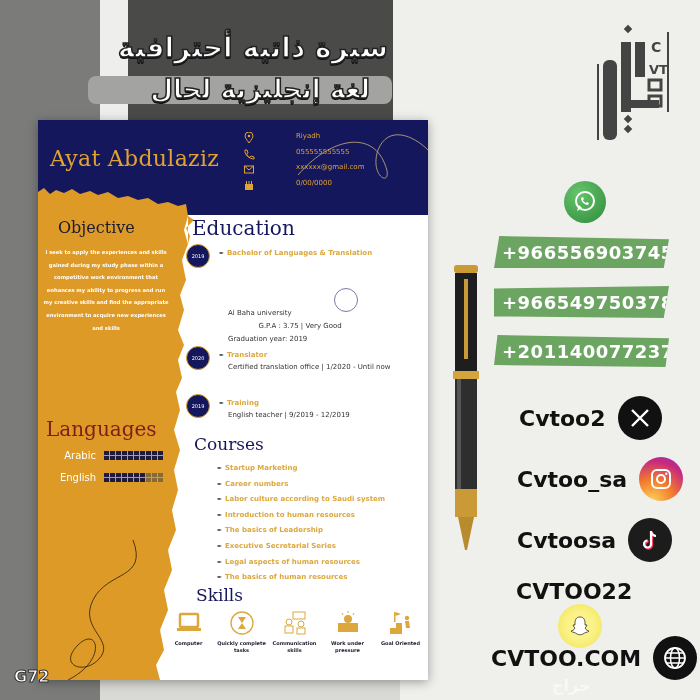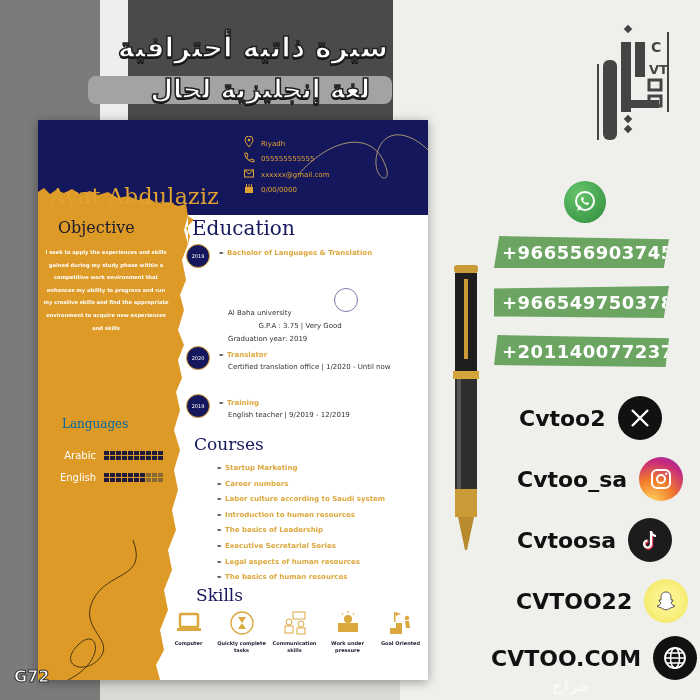--- a/index.html
+++ b/index.html
@@ -23,30 +23,30 @@
 
   
   .logo { position: absolute; left: 595px; top: 12px; width: 95px; height: 128px; }
 
   
   .card { position: absolute; left: 38px; top: 120px; width: 390px; height: 560px; background: #ffffff;
     box-shadow: 0 2px 10px rgba(0,0,0,0.35); overflow: hidden; }
   .card .navy-top { position: absolute; left: 0; top: 0; width: 390px; height: 95px; background: #15175c; }
   .card svg.shapes { position: absolute; left: 0; top: 0; }
 
-  .name { position: absolute; left: 12px; top: 26px; font-family: "DejaVu Serif", serif; font-size: 22px; color: #e0a230; letter-spacing: 0.3px; margin-top: 38px; }
+  .name { position: absolute; left: 12px; top: 26px; font-family: "DejaVu Serif", serif; font-size: 22px; color: #e0a230; letter-spacing: 0.3px; }
   .contacts { position: absolute; left: 205px; top: 12px; }
-  .contact-row { display: flex; align-items: flex-end; height: 15.5px; }
+  .contact-row { display: flex; align-items: flex-start; height: 15.5px; gap: 35px; }
   .contact-row .ic { width: 12px; height: 12px; margin-right: 6px; display: inline-flex; align-items: center; justify-content: center; }
   .contact-row span.t { font-size: 7px; color: #e0a230; }
 
   .obj-title { position: absolute; left: 20px; top: 98px; font-family: "DejaVu Serif", serif; font-size: 16px; color: #1b1b2e; }
   .obj-text { position: absolute; left: 4px; top: 126px; width: 128px; text-align: center; font-size: 5.2px; line-height: 12.6px; color: #fff; font-weight: bold; }
 
-  .lang-title { position: absolute; left: 24px; top: 297px; font-family: "DejaVu Serif", serif; font-size: 12px; color: #0369a1; }
+  .lang-title { position: absolute; left: 8px; top: 297px; font-family: "DejaVu Serif", serif; font-size: 20px; color: #7f1d1d; }
   .lang-row { position: absolute; left: 6px; display: flex; align-items: center; }
   .lang-row .lbl { width: 52px; text-align: right; font-size: 10px; color: #fff; margin-right: 8px; }
   .bars { display: grid; grid-template-columns: repeat(10, 5px); grid-template-rows: repeat(2, 4px); gap: 1px; }
   .bars i { display: block; background: #1f1b3f; }
   .bars i.off { background: #8a6a34; }
 
   .sec-title { position: absolute; font-family: "DejaVu Serif", serif; color: #15175c; }
   .yr { position: absolute; width: 24px; height: 24px; border-radius: 50%; background: #15175c; border: 1.5px solid #d9a536;
         color: #fff; font-size: 5px; display: flex; align-items: center; justify-content: center; }
   .bullet { display: inline-block; font-size: 6px; color: #222; margin-right: 3px; }
@@ -362,21 +362,21 @@
 </div>
 <div class="soc" style="left:517px; top:518px;">
   <span class="h">Cvtoosa</span>
   <span class="circ" style="background:#1c1c1c;">
     <svg width="22" height="22" viewBox="0 0 22 22">
         <path d="M12 2 L12 15 A3.5 3.5 0 1 1 8.5 11.5" stroke="#ff3a5c" stroke-width="2.4" fill="none" transform="translate(1,1)"></path>
         <path d="M12 2 L12 15 A3.5 3.5 0 1 1 8.5 11.5 M12 2 C 12 5, 15 7, 17 7" stroke="#fff" stroke-width="2.2" fill="none"></path>
       </svg>
   </span>
 </div>
-<div class="soc" style="left:516px; top:579px;">
+<div class="soc" style="left:516px; top:579px;flex-direction:column;">
   <span class="h">CVTOO22</span>
   <span class="circ" style="background: radial-gradient(circle, #fbf38a 40%, #f4e96a 75%, #efefec 100%);">
     <svg width="24" height="24" viewBox="0 0 24 24">
         <path d="M12 3 C 16 3, 17 6, 17 9 L17 11 L19 11 L18 13 L17 14 C 18 16, 20 17, 21 17 C 19 19, 17 18, 15 20 C 13 21, 11 21, 9 20 C 7 18, 5 19, 3 17 C 4 17, 6 16, 7 14 L6 13 L5 11 L7 11 L7 9 C 7 6, 8 3, 12 3 Z" fill="#fff" stroke="#333" stroke-width="0.8"></path>
       </svg>
   </span>
 </div>
 <div class="soc" style="left:491px; top:636px;">
   <span class="h">CVTOO.COM</span>
   <span class="circ" style="background:#111;">

